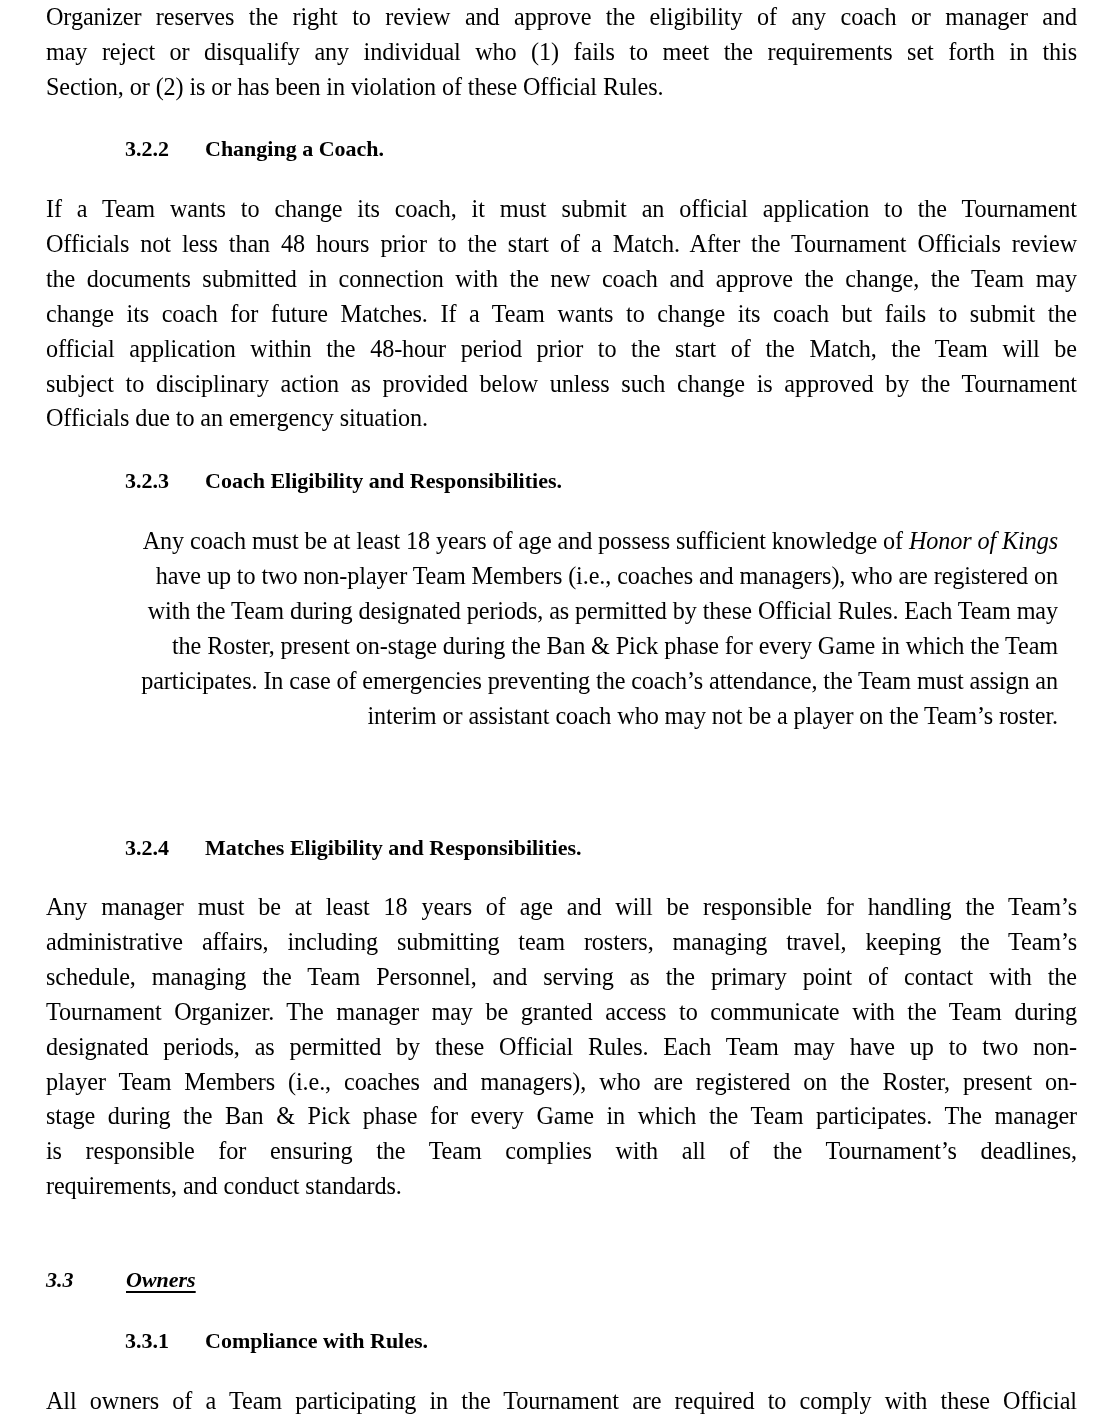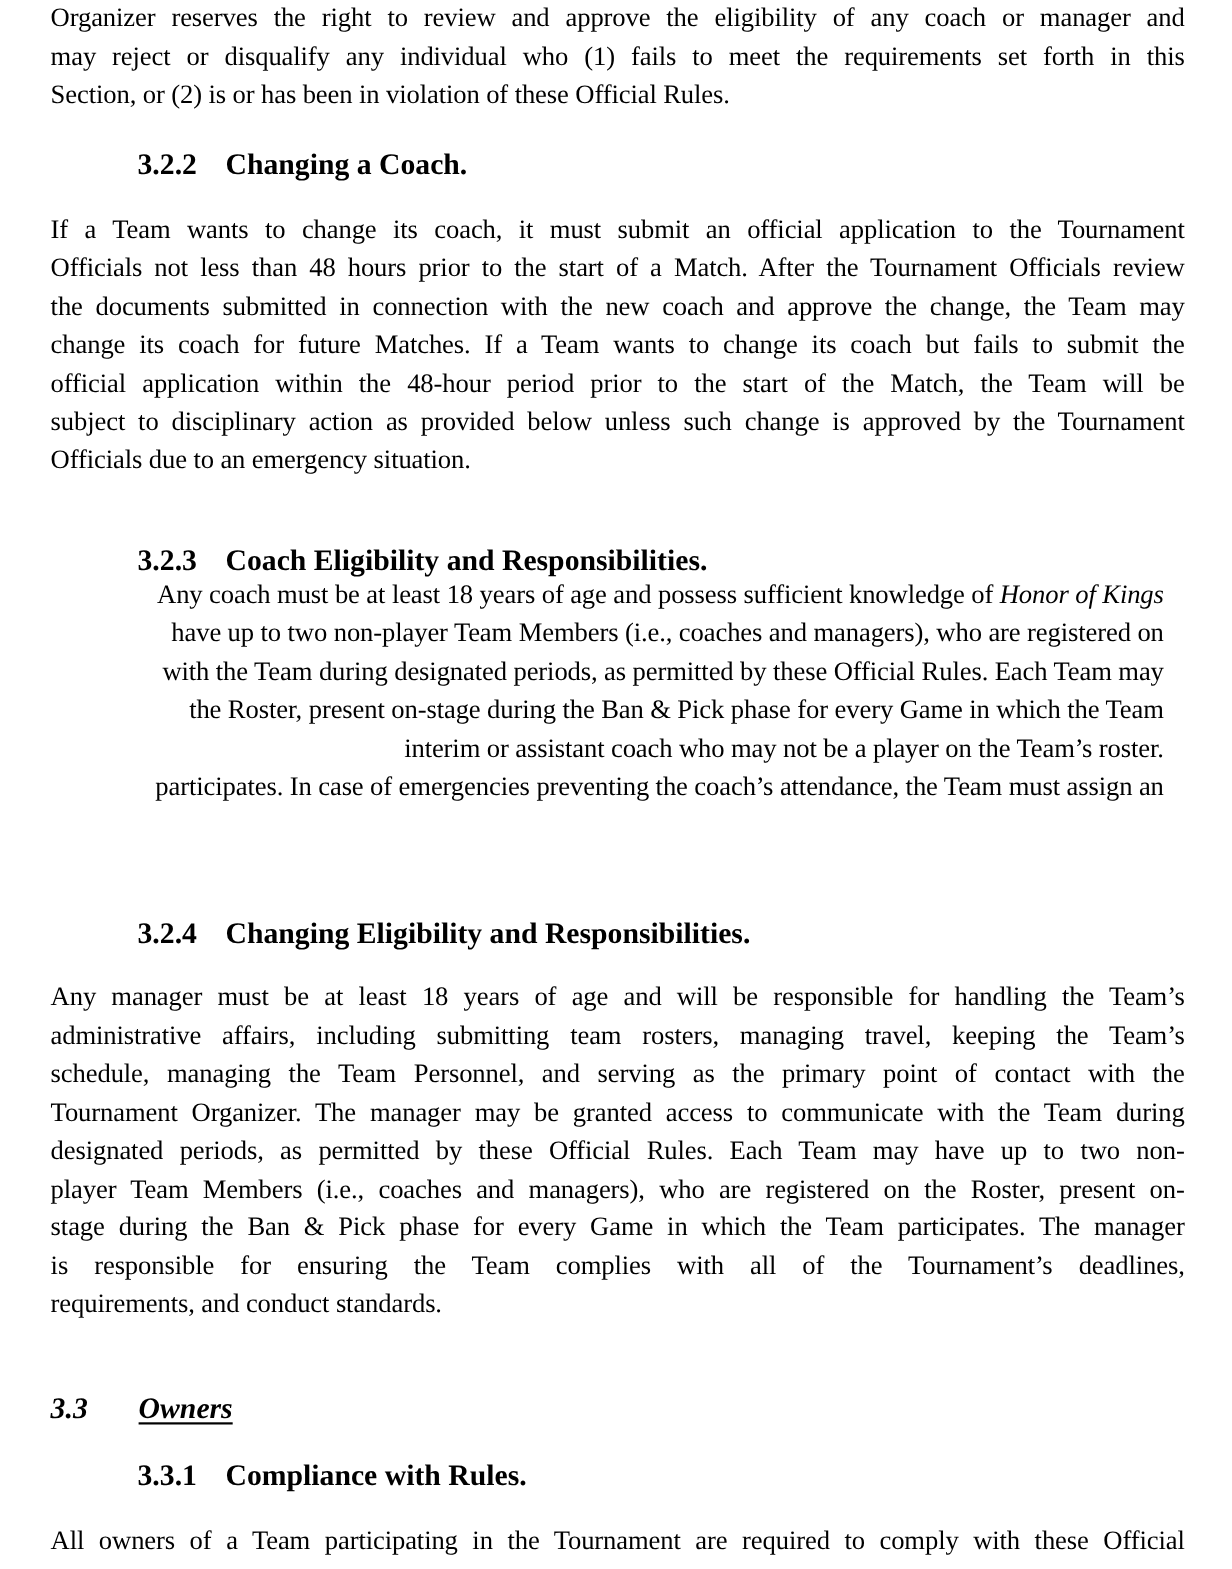--- a/index.html
+++ b/index.html
@@ -9,21 +9,21 @@
   }
   .para {
     position: absolute; left: 46px; width: 1031px;
     font-size: 24.2px; line-height: 34.9px; text-align: justify;
     letter-spacing: -0.1px;
   }
   .para.ragged { text-align: right; }
   .line { display: block; white-space: nowrap; }
   .line.j { text-align: justify; text-align-last: justify; white-space: normal; }
   .heading {
-    position: absolute; font-weight: bold; font-size: 27px; line-height: 30px;
+    position: absolute; font-weight: bold; font-size: 22px; line-height: 30px;
   }
   .heading .num { position: absolute; left: 0; top: 0; }
   .heading .title { position: absolute; top: 0; white-space: nowrap; }
   .h3 { left: 125px; width: 900px; height: 30px; }
   .h3 .title { left: 80px; }
   .h2 { left: 46px; width: 400px; height: 30px; }
   .h2 .title { left: 80px; text-decoration: underline; text-underline-offset: 4px; text-decoration-thickness: 2px; }
   em { font-style: italic; }
 </style>
 </head>
@@ -42,36 +42,36 @@
 <div class="para" style="top:192px;">
   <span class="line j">If a Team wants to change its coach, it must submit an official application to the Tournament</span>
   <span class="line j">Officials not less than 48 hours prior to the start of a Match. After the Tournament Officials review</span>
   <span class="line j">the documents submitted in connection with the new coach and approve the change, the Team may</span>
   <span class="line j">change its coach for future Matches.  If a Team wants to change its coach but fails to submit the</span>
   <span class="line j">official application within the 48-hour period prior to the start of the Match, the Team will be</span>
   <span class="line j">subject to disciplinary action as provided below unless such change is approved by the Tournament</span>
   <span class="line">Officials due to an emergency situation.</span>
 </div>
 
-<div class="heading h3" style="top:466px;margin-top:28px;">
+<div class="heading h3" style="top:466px;">
   <span class="num">3.2.3</span>
   <span class="title">Coach Eligibility and Responsibilities.</span>
 </div>
 <div class="para ragged" style="top:524px; width:1012px;">
   <span class="line"><span>Any coach must be at least 18 years of age and possess sufficient knowledge of </span><em>Honor of Kings</em></span>
   <span class="line">have up to two non-player Team Members (i.e., coaches and managers), who are registered on</span>
   <span class="line">with the Team during designated periods, as permitted by these Official Rules.  Each Team may</span>
   <span class="line">the Roster, present on-stage during the Ban &amp; Pick phase for every Game in which the Team</span>
+  <span class="line">participates. In case of emergencies preventing the coach’s attendance, the Team must assign an</span>
   <span class="line">interim or assistant coach who may not be a player on the Team’s roster.</span>
-  <span class="line">participates. In case of emergencies preventing the coach’s attendance, the Team must assign an</span>
 </div>
 
 <div class="heading h3" style="top:833px;">
   <span class="num">3.2.4</span>
-  <span class="title">Changing Eligibility and Responsibilities.</span>
+  <span class="title">Matches Eligibility and Responsibilities.</span>
 </div>
 <div class="para" style="top:890px;">
   <span class="line j">Any manager must be at least 18 years of age and will be responsible for handling the Team’s</span>
   <span class="line j">administrative affairs, including submitting team rosters, managing travel, keeping the Team’s</span>
   <span class="line j">schedule, managing the Team Personnel, and serving as the primary point of contact with the</span>
   <span class="line j">Tournament Organizer. The manager may be granted access to communicate with the Team during</span>
   <span class="line j">designated periods, as permitted by these Official Rules. Each Team may have up to two non-</span>
   <span class="line j">player Team Members (i.e., coaches and managers), who are registered on the Roster, present on-</span>
   <span class="line j">stage during the Ban &amp; Pick phase for every Game in which the Team participates. The manager</span>
   <span class="line j">is responsible for ensuring the Team complies with all of the Tournament’s deadlines,</span>

